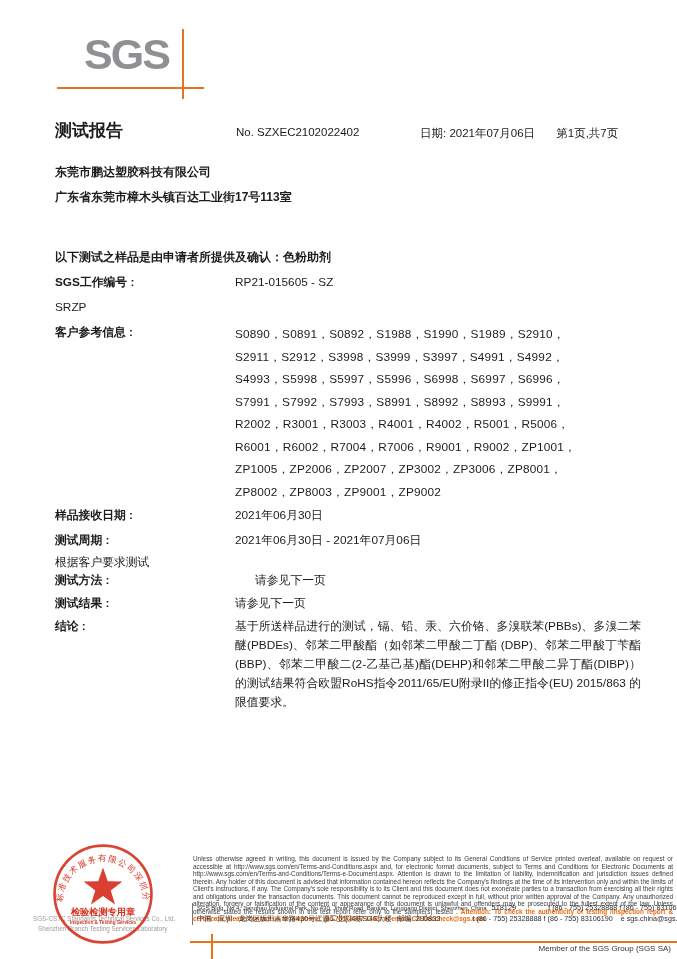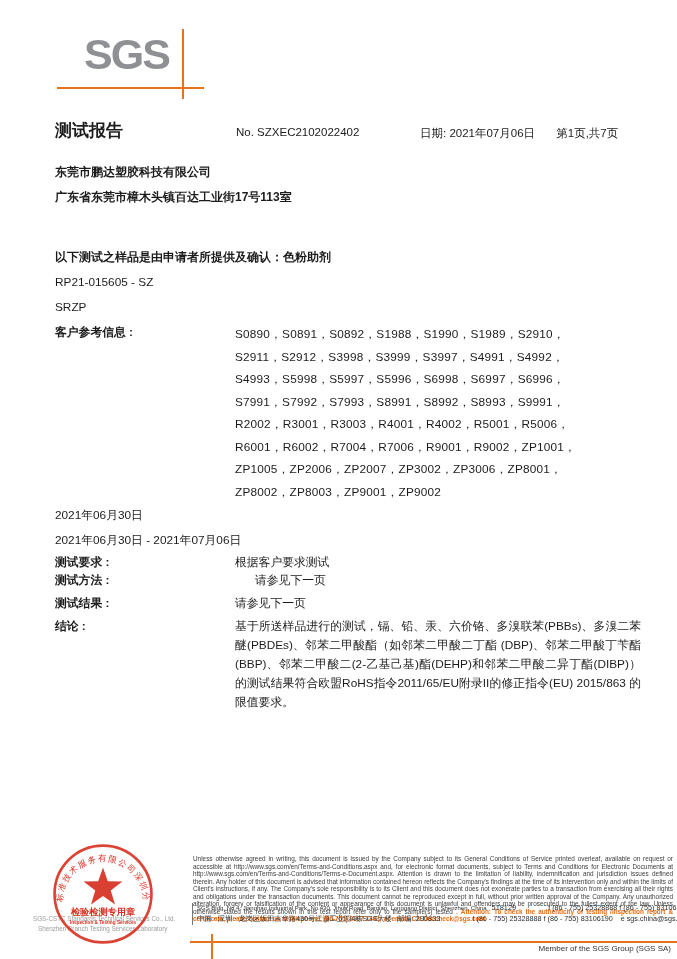--- a/index.html
+++ b/index.html
@@ -84,46 +84,48 @@
 
 <div class="applicant">
   <div>东莞市鹏达塑胶科技有限公司</div>
   <div>广东省东莞市樟木头镇百达工业街17号113室</div>
 </div>
 
 <div class="statement">以下测试之样品是由申请者所提供及确认：色粉助剂</div>
 
 <div class="fields">
   <div class="frow">
+    <div class="flabel">SGS工作编号 :</div>
     <div class="fvalue">RP21-015605 - SZ</div>
   </div>
   <div class="frow">
     <div class="fvalue">SRZP</div>
   </div>
   <div class="frow frow-client">
     <div class="flabel">客户参考信息 :</div>
     <div class="fvalue codes">
       <div>S0890，S0891，S0892，S1988，S1990，S1989，S2910，</div>
       <div>S2911，S2912，S3998，S3999，S3997，S4991，S4992，</div>
       <div>S4993，S5998，S5997，S5996，S6998，S6997，S6996，</div>
       <div>S7991，S7992，S7993，S8991，S8992，S8993，S9991，</div>
       <div>R2002，R3001，R3003，R4001，R4002，R5001，R5006，</div>
       <div>R6001，R6002，R7004，R7006，R9001，R9002，ZP1001，</div>
       <div>ZP1005，ZP2006，ZP2007，ZP3002，ZP3006，ZP8001，</div>
       <div>ZP8002，ZP8003，ZP9001，ZP9002</div>
     </div>
   </div>
   <div class="frow">
+    <div class="flabel">样品接收日期 :</div>
     <div class="fvalue">2021年06月30日</div>
   </div>
   <div class="frow frow-period">
+    <div class="flabel">测试周期 :</div>
     <div class="fvalue">2021年06月30日 - 2021年07月06日</div>
   </div>
   <div class="frow frow-requested">
-    <div class="flabel">测试要求 :</div>
     <div class="fvalue">根据客户要求测试</div>
   </div>
   <div class="frow frow-method">
     <div class="flabel">测试方法 :</div>
     <div class="fvalue">请参见下一页</div>
   </div>
   <div class="frow frow-result">
     <div class="flabel">测试结果 :</div>
     <div class="fvalue">请参见下一页</div>
   </div>

